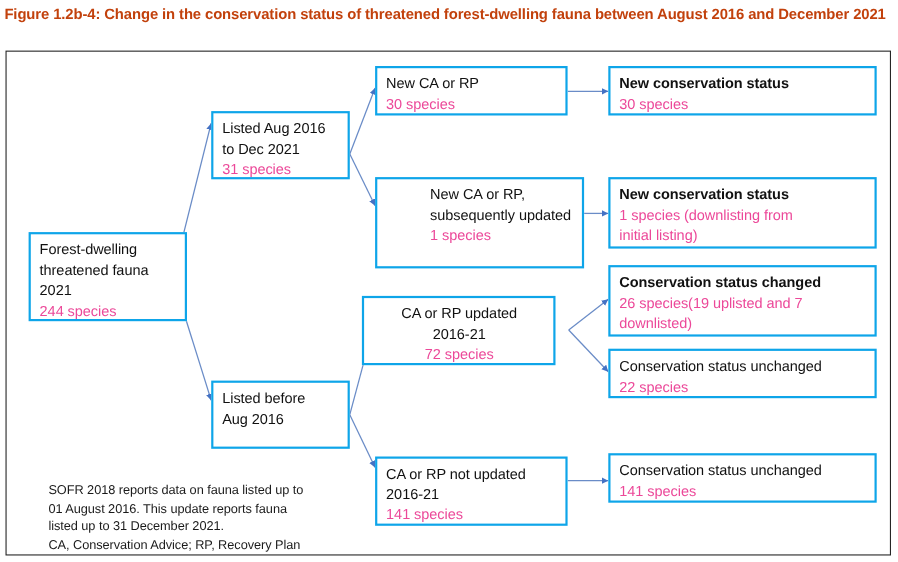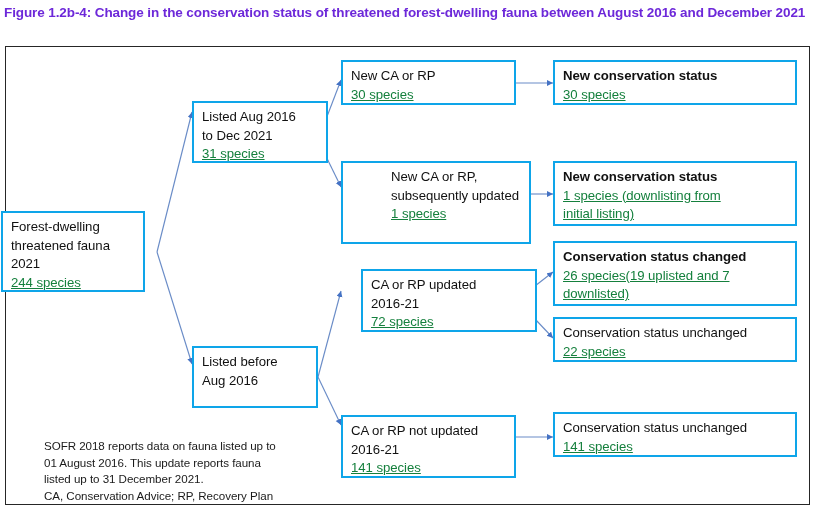--- a/index.html
+++ b/index.html
@@ -14,21 +14,21 @@
     overflow: hidden;
     position: relative;
   }
   #title {
     position: absolute;
     left: 4px;
     top: 3px;
     width: 806px;
     font-size: 13.5px;
     font-weight: bold;
-    color: #6d28d9;
+    color: #c2410c;
     line-height: 19px;
     letter-spacing: -0.1px;
   }
   #frame {
     position: absolute;
     left: 5px;
     top: 46px;
     width: 805px;
     height: 459px;
     border: 1.6px solid #262626;
@@ -57,23 +57,22 @@
   .node .hdr {
     display: block;
     color: #111111;
     white-space: pre-line;
   }
   .node.bold .hdr {
     font-weight: bold;
   }
   .node .cnt {
     display: block;
-    color: #15803d;
+    color: #ec4899;
     white-space: pre-line;
-    text-decoration: underline;
   }
   #footnote {
     position: absolute;
     left: 44px;
     top: 438px;
     width: 300px;
     font-size: 11.6px;
     line-height: 16.5px;
     color: #1a1a1a;
     white-space: pre-line;
@@ -108,28 +107,28 @@
 
     <path d="M531,194 L553,194"></path>
 
     <path d="M517,300 L553,272"></path>
     <path d="M517,300 L553,338"></path>
 
     <path d="M516,437 L553,437"></path>
   </g>
 </svg>
 
-<div class="node" style="left:1px; top:211px; width:144px; height:81px;">
+<div class="node" style="left:26px; top:211px; width:144px; height:81px;">
   <span class="hdr">Forest-dwelling
 threatened fauna
 2021</span>
   <span class="cnt">244 species</span>
 </div>
 
-<div class="node" style="left:192px; top:101px; width:136px; height:62px;">
+<div class="node" style="left:192px; top:101px; width:126px; height:62px;">
   <span class="hdr">Listed Aug 2016
 to Dec 2021</span>
   <span class="cnt">31 species</span>
 </div>
 
 <div class="node" style="left:192px; top:346px; width:126px; height:62px;">
   <span class="hdr">Listed before
 Aug 2016</span>
 </div>
 
@@ -137,21 +136,21 @@
   <span class="hdr">New CA or RP</span>
   <span class="cnt">30 species</span>
 </div>
 
 <div class="node" style="left:341px; top:161px; width:190px; height:83px;padding-left:48px;">
   <span class="hdr">New CA or RP,
 subsequently updated</span>
   <span class="cnt">1 species</span>
 </div>
 
-<div class="node" style="left:361px; top:269px; width:176px; height:63px;">
+<div class="node" style="left:329px; top:269px; width:176px; height:63px;text-align:center;">
   <span class="hdr">CA or RP updated
 2016-21</span>
   <span class="cnt">72 species</span>
 </div>
 
 <div class="node" style="left:341px; top:401px; width:175px; height:63px;margin-top:14px;">
   <span class="hdr">CA or RP not updated
 2016-21</span>
   <span class="cnt">141 species</span>
 </div>

